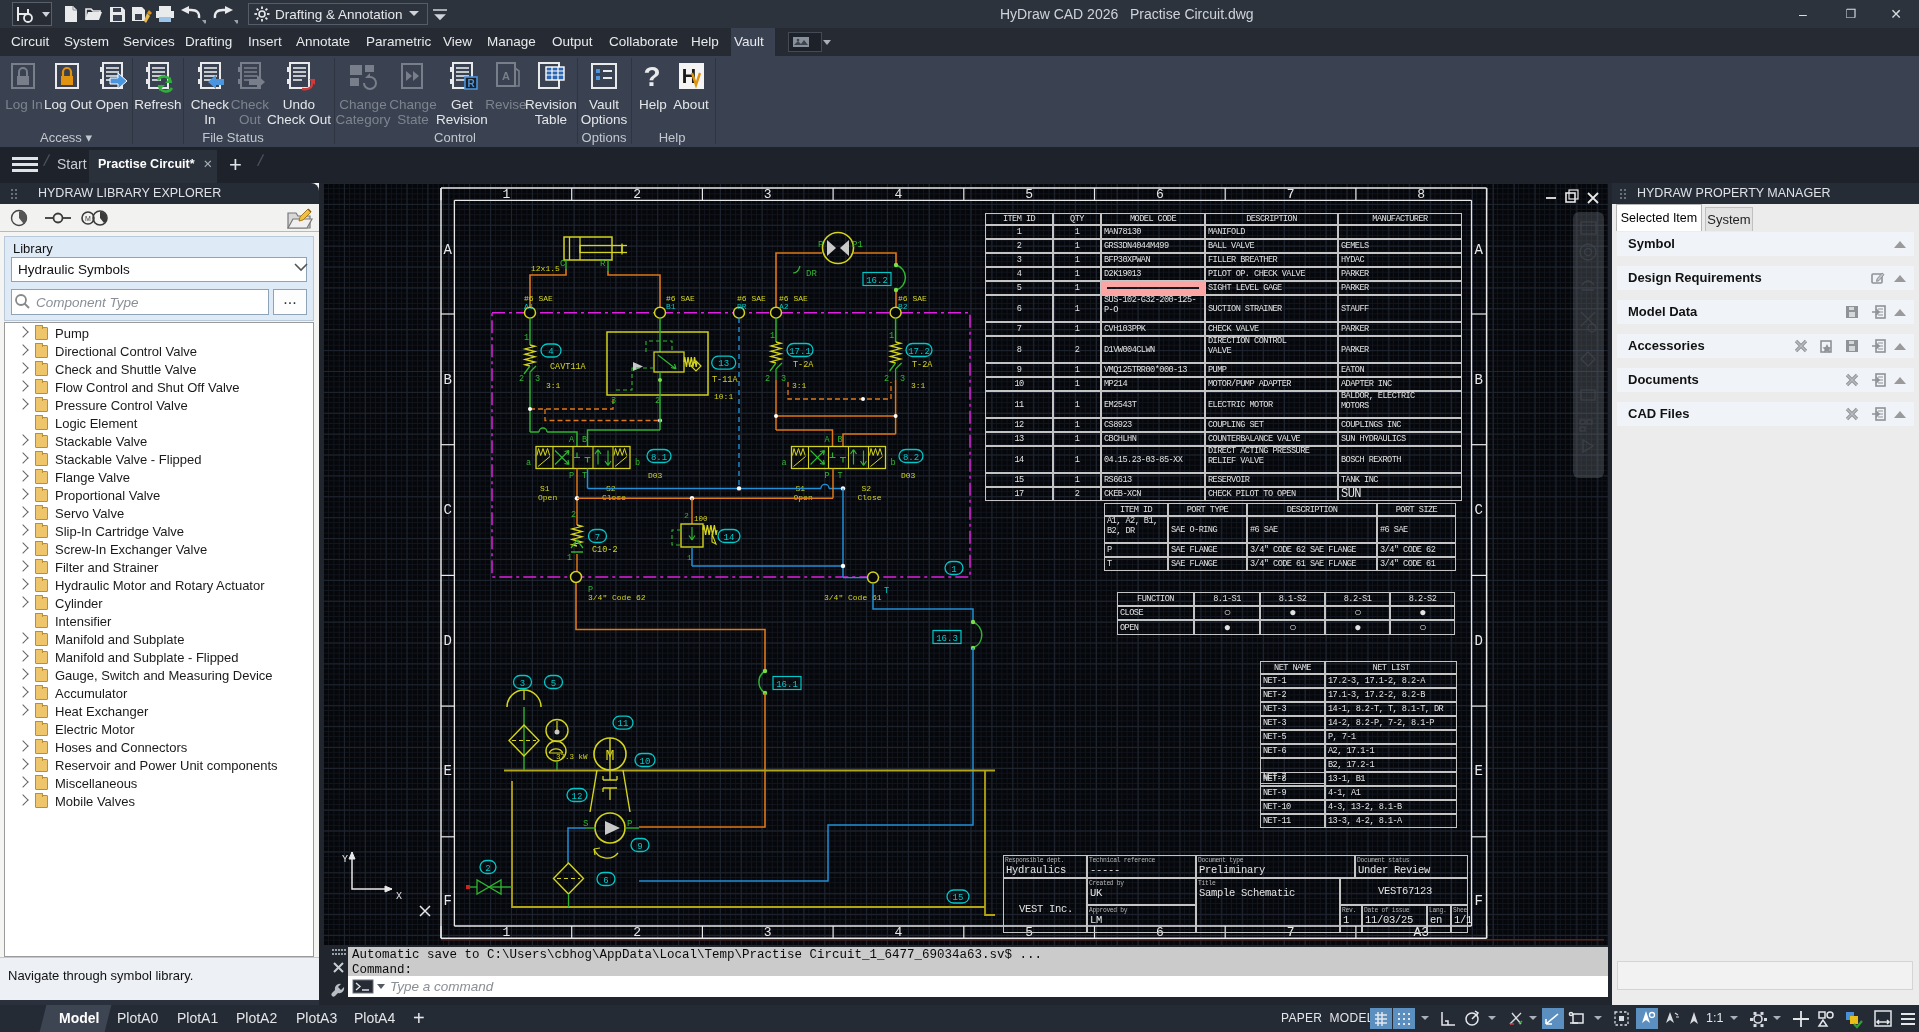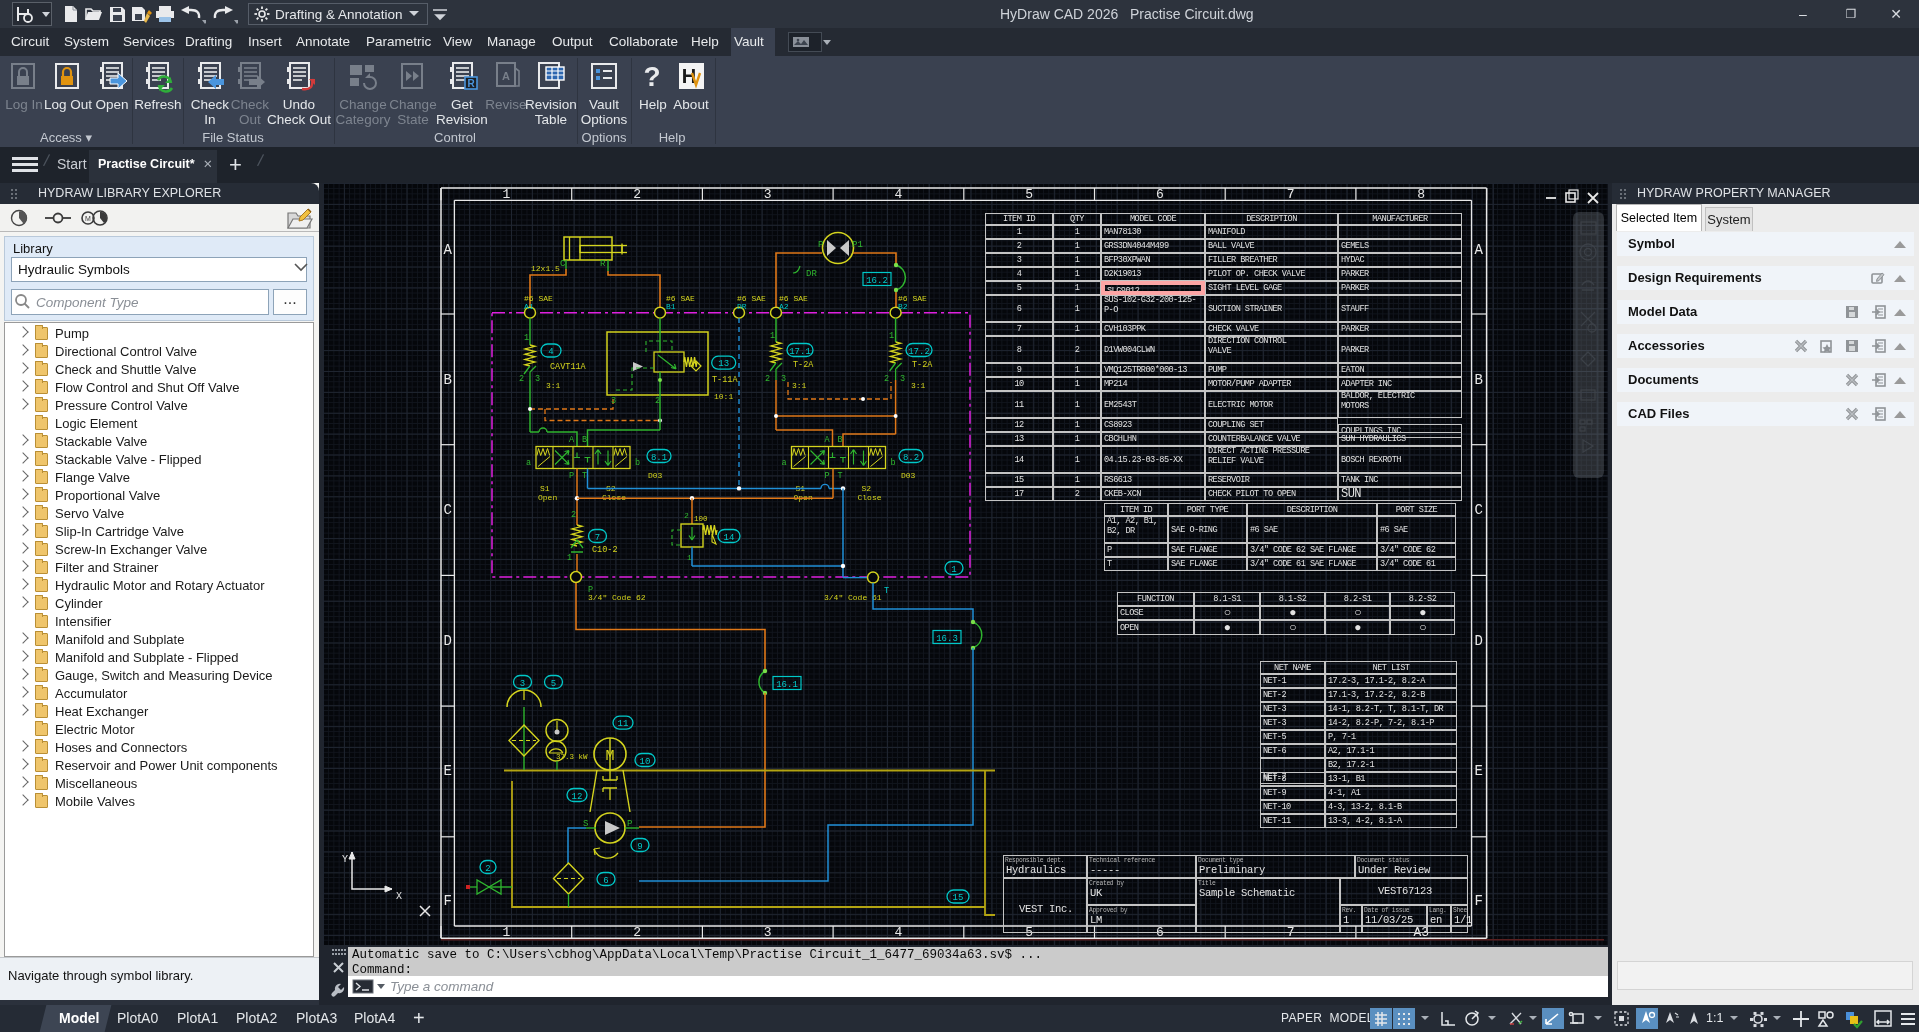--- a/index.html
+++ b/index.html
@@ -842,21 +842,21 @@
         <div style="position:absolute;left:116px;top:40px;width:104px;height:14px;border:1px solid #c4c4c4;color:#e2e2e2;font-size:8.6px;line-height:13px;padding:0 2px;text-align:left;overflow:hidden;letter-spacing:-0.55px">BFP30XPWAN</div>
         <div style="position:absolute;left:220px;top:40px;width:133px;height:14px;border:1px solid #c4c4c4;color:#e2e2e2;font-size:8.6px;line-height:13px;padding:0 2px;text-align:left;overflow:hidden;letter-spacing:-0.55px">FILLER BREATHER</div>
         <div style="position:absolute;left:353px;top:40px;width:124px;height:14px;border:1px solid #c4c4c4;color:#e2e2e2;font-size:8.6px;line-height:13px;padding:0 2px;text-align:left;overflow:hidden;letter-spacing:-0.55px">HYDAC</div>
         <div style="position:absolute;left:0px;top:54px;width:68px;height:14px;border:1px solid #c4c4c4;color:#e2e2e2;font-size:8.6px;line-height:13px;padding:0 2px;text-align:center;overflow:hidden;letter-spacing:-0.55px">4</div>
         <div style="position:absolute;left:68px;top:54px;width:48px;height:14px;border:1px solid #c4c4c4;color:#e2e2e2;font-size:8.6px;line-height:13px;padding:0 2px;text-align:center;overflow:hidden;letter-spacing:-0.55px">1</div>
         <div style="position:absolute;left:116px;top:54px;width:104px;height:14px;border:1px solid #c4c4c4;color:#e2e2e2;font-size:8.6px;line-height:13px;padding:0 2px;text-align:left;overflow:hidden;letter-spacing:-0.55px">D2K19013</div>
         <div style="position:absolute;left:220px;top:54px;width:133px;height:14px;border:1px solid #c4c4c4;color:#e2e2e2;font-size:8.6px;line-height:13px;padding:0 2px;text-align:left;overflow:hidden;letter-spacing:-0.55px">PILOT OP. CHECK VALVE</div>
         <div style="position:absolute;left:353px;top:54px;width:124px;height:14px;border:1px solid #c4c4c4;color:#e2e2e2;font-size:8.6px;line-height:13px;padding:0 2px;text-align:left;overflow:hidden;letter-spacing:-0.55px">PARKER</div>
         <div style="position:absolute;left:0px;top:68px;width:68px;height:14px;border:1px solid #c4c4c4;color:#e2e2e2;font-size:8.6px;line-height:13px;padding:0 2px;text-align:center;overflow:hidden;letter-spacing:-0.55px">5</div>
         <div style="position:absolute;left:68px;top:68px;width:48px;height:14px;border:1px solid #c4c4c4;color:#e2e2e2;font-size:8.6px;line-height:13px;padding:0 2px;text-align:center;overflow:hidden;letter-spacing:-0.55px">1</div>
-        <div style="position:absolute;left:116px;top:68px;width:104px;height:14px;border:4px solid #fca5a5;color:#e2e2e2;font-size:8.6px;line-height:13px;padding:0 2px;text-align:left;overflow:hidden;letter-spacing:-0.55px">SLG9012</div>
+        <div style="position:absolute;left:116px;top:68px;width:104px;height:14px;border:6px solid #fca5a5;color:#e2e2e2;font-size:8.6px;line-height:13px;padding:0 2px;text-align:left;overflow:hidden;letter-spacing:-0.55px">SLG9012</div>
         <div style="position:absolute;left:220px;top:68px;width:133px;height:14px;border:1px solid #c4c4c4;color:#e2e2e2;font-size:8.6px;line-height:13px;padding:0 2px;text-align:left;overflow:hidden;letter-spacing:-0.55px">SIGHT LEVEL GAGE</div>
         <div style="position:absolute;left:353px;top:68px;width:124px;height:14px;border:1px solid #c4c4c4;color:#e2e2e2;font-size:8.6px;line-height:13px;padding:0 2px;text-align:left;overflow:hidden;letter-spacing:-0.55px">PARKER</div>
         <div style="position:absolute;left:0px;top:82px;width:68px;height:27px;border:1px solid #c4c4c4;color:#e2e2e2;font-size:8.6px;line-height:26px;padding:0 2px;text-align:center;overflow:hidden;letter-spacing:-0.55px">6</div>
         <div style="position:absolute;left:68px;top:82px;width:48px;height:27px;border:1px solid #c4c4c4;color:#e2e2e2;font-size:8.6px;line-height:26px;padding:0 2px;text-align:center;overflow:hidden;letter-spacing:-0.55px">1</div>
         <div style="position:absolute;left:116px;top:82px;width:104px;height:27px;border:1px solid #c4c4c4;color:#e2e2e2;font-size:8.6px;line-height:9.5px;padding:0 2px;text-align:left;overflow:hidden;letter-spacing:-0.55px">SUS-102-G32-200-125-<br>P-O</div>
         <div style="position:absolute;left:220px;top:82px;width:133px;height:27px;border:1px solid #c4c4c4;color:#e2e2e2;font-size:8.6px;line-height:26px;padding:0 2px;text-align:left;overflow:hidden;letter-spacing:-0.55px">SUCTION STRAINER</div>
         <div style="position:absolute;left:353px;top:82px;width:124px;height:27px;border:1px solid #c4c4c4;color:#e2e2e2;font-size:8.6px;line-height:26px;padding:0 2px;text-align:left;overflow:hidden;letter-spacing:-0.55px">STAUFF</div>
         <div style="position:absolute;left:0px;top:109px;width:68px;height:14px;border:1px solid #c4c4c4;color:#e2e2e2;font-size:8.6px;line-height:13px;padding:0 2px;text-align:center;overflow:hidden;letter-spacing:-0.55px">7</div>
         <div style="position:absolute;left:68px;top:109px;width:48px;height:14px;border:1px solid #c4c4c4;color:#e2e2e2;font-size:8.6px;line-height:13px;padding:0 2px;text-align:center;overflow:hidden;letter-spacing:-0.55px">1</div>
         <div style="position:absolute;left:116px;top:109px;width:104px;height:14px;border:1px solid #c4c4c4;color:#e2e2e2;font-size:8.6px;line-height:13px;padding:0 2px;text-align:left;overflow:hidden;letter-spacing:-0.55px">CVH103PPK</div>
@@ -879,21 +879,21 @@
         <div style="position:absolute;left:353px;top:164px;width:124px;height:14px;border:1px solid #c4c4c4;color:#e2e2e2;font-size:8.6px;line-height:13px;padding:0 2px;text-align:left;overflow:hidden;letter-spacing:-0.55px">ADAPTER INC</div>
         <div style="position:absolute;left:0px;top:178px;width:68px;height:27px;border:1px solid #c4c4c4;color:#e2e2e2;font-size:8.6px;line-height:26px;padding:0 2px;text-align:center;overflow:hidden;letter-spacing:-0.55px">11</div>
         <div style="position:absolute;left:68px;top:178px;width:48px;height:27px;border:1px solid #c4c4c4;color:#e2e2e2;font-size:8.6px;line-height:26px;padding:0 2px;text-align:center;overflow:hidden;letter-spacing:-0.55px">1</div>
         <div style="position:absolute;left:116px;top:178px;width:104px;height:27px;border:1px solid #c4c4c4;color:#e2e2e2;font-size:8.6px;line-height:26px;padding:0 2px;text-align:left;overflow:hidden;letter-spacing:-0.55px">EM2543T</div>
         <div style="position:absolute;left:220px;top:178px;width:133px;height:27px;border:1px solid #c4c4c4;color:#e2e2e2;font-size:8.6px;line-height:26px;padding:0 2px;text-align:left;overflow:hidden;letter-spacing:-0.55px">ELECTRIC MOTOR</div>
         <div style="position:absolute;left:353px;top:178px;width:124px;height:27px;border:1px solid #c4c4c4;color:#e2e2e2;font-size:8.6px;line-height:9.5px;padding:0 2px;text-align:left;overflow:hidden;letter-spacing:-0.55px">BALDOR, ELECTRIC<br>MOTORS</div>
         <div style="position:absolute;left:0px;top:205px;width:68px;height:14px;border:1px solid #c4c4c4;color:#e2e2e2;font-size:8.6px;line-height:13px;padding:0 2px;text-align:center;overflow:hidden;letter-spacing:-0.55px">12</div>
         <div style="position:absolute;left:68px;top:205px;width:48px;height:14px;border:1px solid #c4c4c4;color:#e2e2e2;font-size:8.6px;line-height:13px;padding:0 2px;text-align:center;overflow:hidden;letter-spacing:-0.55px">1</div>
         <div style="position:absolute;left:116px;top:205px;width:104px;height:14px;border:1px solid #c4c4c4;color:#e2e2e2;font-size:8.6px;line-height:13px;padding:0 2px;text-align:left;overflow:hidden;letter-spacing:-0.55px">CS8923</div>
         <div style="position:absolute;left:220px;top:205px;width:133px;height:14px;border:1px solid #c4c4c4;color:#e2e2e2;font-size:8.6px;line-height:13px;padding:0 2px;text-align:left;overflow:hidden;letter-spacing:-0.55px">COUPLING SET</div>
-        <div style="position:absolute;left:353px;top:211px;width:124px;height:14px;border:1px solid #c4c4c4;color:#e2e2e2;font-size:8.6px;line-height:13px;padding:0 2px;text-align:left;overflow:hidden;letter-spacing:-0.55px">COUPLINGS INC</div>
+        <div style="position:absolute;left:353px;top:205px;width:124px;height:14px;border:1px solid #c4c4c4;color:#e2e2e2;font-size:8.6px;line-height:13px;padding:0 2px;text-align:left;overflow:hidden;letter-spacing:-0.55px">COUPLINGS INC</div>
         <div style="position:absolute;left:0px;top:219px;width:68px;height:14px;border:1px solid #c4c4c4;color:#e2e2e2;font-size:8.6px;line-height:13px;padding:0 2px;text-align:center;overflow:hidden;letter-spacing:-0.55px">13</div>
         <div style="position:absolute;left:68px;top:219px;width:48px;height:14px;border:1px solid #c4c4c4;color:#e2e2e2;font-size:8.6px;line-height:13px;padding:0 2px;text-align:center;overflow:hidden;letter-spacing:-0.55px">1</div>
         <div style="position:absolute;left:116px;top:219px;width:104px;height:14px;border:1px solid #c4c4c4;color:#e2e2e2;font-size:8.6px;line-height:13px;padding:0 2px;text-align:left;overflow:hidden;letter-spacing:-0.55px">CBCHLHN</div>
         <div style="position:absolute;left:220px;top:219px;width:133px;height:14px;border:1px solid #c4c4c4;color:#e2e2e2;font-size:8.6px;line-height:13px;padding:0 2px;text-align:left;overflow:hidden;letter-spacing:-0.55px">COUNTERBALANCE VALVE</div>
         <div style="position:absolute;left:353px;top:219px;width:124px;height:14px;border:1px solid #c4c4c4;color:#e2e2e2;font-size:8.6px;line-height:13px;padding:0 2px;text-align:left;overflow:hidden;letter-spacing:-0.55px">SUN HYDRAULICS</div>
         <div style="position:absolute;left:0px;top:233px;width:68px;height:27px;border:1px solid #c4c4c4;color:#e2e2e2;font-size:8.6px;line-height:26px;padding:0 2px;text-align:center;overflow:hidden;letter-spacing:-0.55px">14</div>
         <div style="position:absolute;left:68px;top:233px;width:48px;height:27px;border:1px solid #c4c4c4;color:#e2e2e2;font-size:8.6px;line-height:26px;padding:0 2px;text-align:center;overflow:hidden;letter-spacing:-0.55px">1</div>
         <div style="position:absolute;left:116px;top:233px;width:104px;height:27px;border:1px solid #c4c4c4;color:#e2e2e2;font-size:8.6px;line-height:26px;padding:0 2px;text-align:left;overflow:hidden;letter-spacing:-0.55px">04.15.23-03-85-XX</div>
         <div style="position:absolute;left:220px;top:233px;width:133px;height:27px;border:1px solid #c4c4c4;color:#e2e2e2;font-size:8.6px;line-height:9.5px;padding:0 2px;text-align:left;overflow:hidden;letter-spacing:-0.55px">DIRECT ACTING PRESSURE<br>RELIEF VALVE</div>
         <div style="position:absolute;left:353px;top:233px;width:124px;height:27px;border:1px solid #c4c4c4;color:#e2e2e2;font-size:8.6px;line-height:26px;padding:0 2px;text-align:left;overflow:hidden;letter-spacing:-0.55px">BOSCH REXROTH</div>

